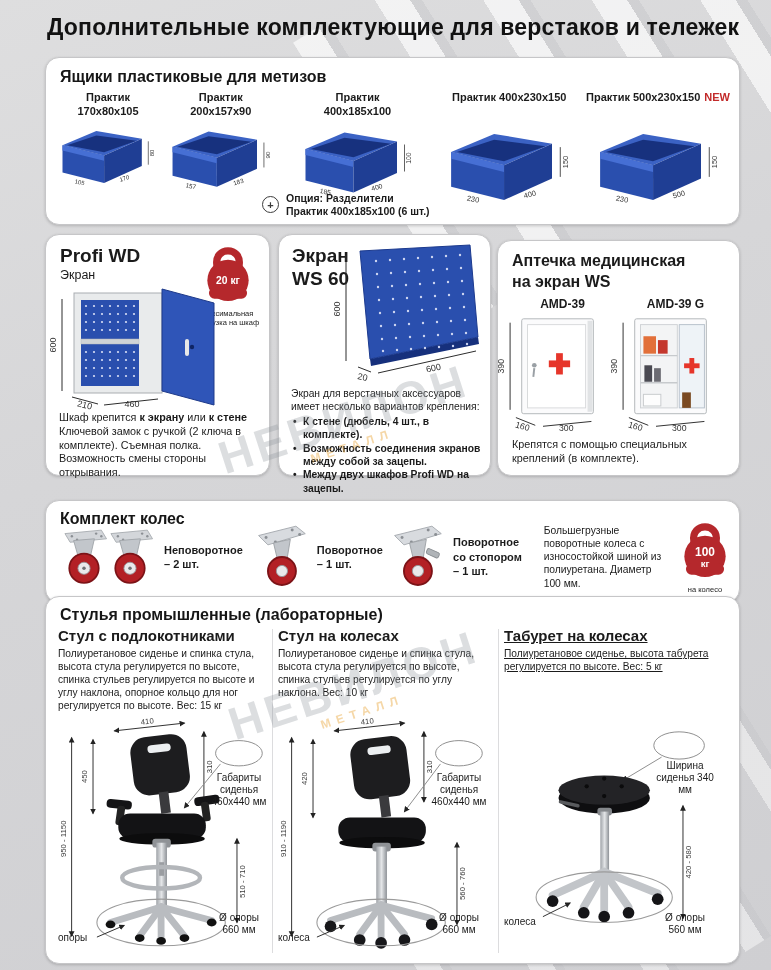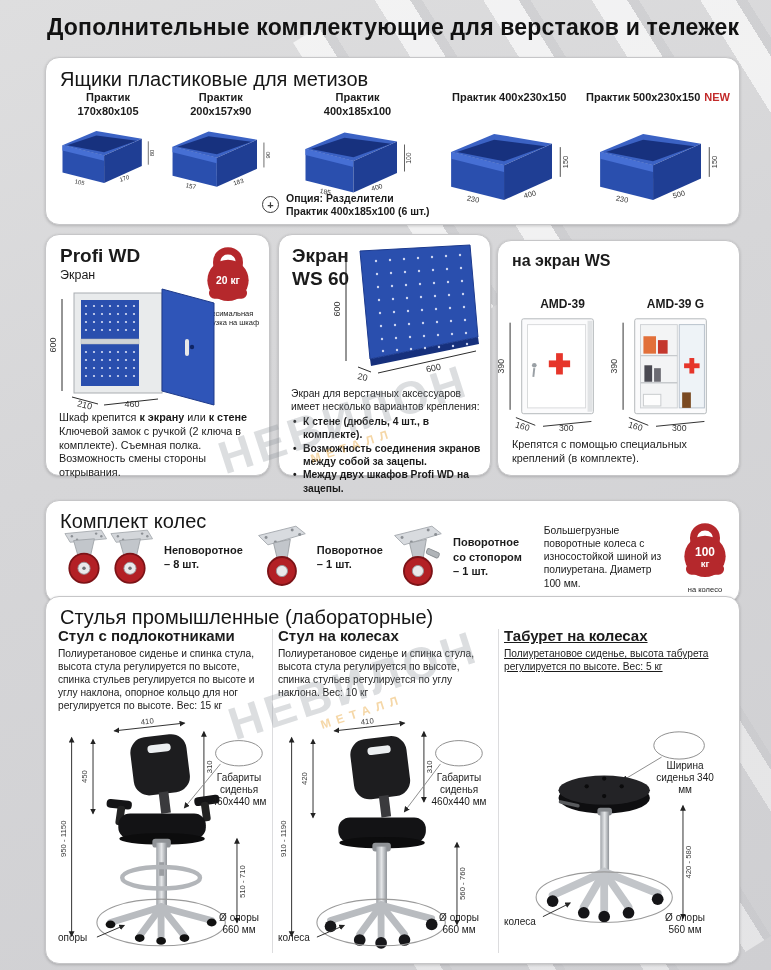--- a/index.html
+++ b/index.html
@@ -6,21 +6,21 @@
   body{font-family:"Liberation Sans",sans-serif;color:#1b1b1b;background:#b9b9bb;}
   .page{position:relative;width:771px;height:970px;overflow:hidden;margin:0 auto;
         background:linear-gradient(160deg,#dededf 0%,#d6d6d8 40%,#cfcfd2 100%);}
   .deco{position:absolute;pointer-events:none;}
   .deco-tr{right:-90px;top:-120px;width:520px;height:330px;transform:rotate(-32deg);
     background:repeating-linear-gradient(90deg,rgba(255,255,255,.65) 0 30px,rgba(185,186,190,.30) 30px 40px,rgba(255,255,255,0) 40px 92px);}
   .deco-br{right:-60px;bottom:-40px;width:420px;height:220px;transform:rotate(-32deg);
     background:repeating-linear-gradient(90deg,rgba(255,255,255,.45) 0 22px,rgba(185,186,190,.22) 22px 30px,rgba(255,255,255,0) 30px 96px);}
   .page-title{position:absolute;left:47px;top:14px;margin:0;font-size:23px;font-weight:bold;color:#121212;letter-spacing:.2px;}
   .panel{position:absolute;background:#fff;border:1px solid #c6c6c8;border-radius:14px;box-shadow:0 1px 3px rgba(0,0,0,.18);}
-  .panel h2{margin:0;font-size:20px;font-weight:normal;color:#161616;}
+  .panel h2{margin:0;font-size:16px;font-weight:bold;color:#161616;}
   
   .p-bins{left:45px;top:57px;width:693px;height:166px;}
   .p-bins h2{position:absolute;left:14px;top:10px;}
   .bins-row{position:absolute;left:10px;right:8px;top:33px;display:flex;justify-content:space-between;}
   .bin-item{display:flex;flex-direction:column;align-items:center;}
   .bin-title{font-size:11px;font-weight:bold;text-align:center;line-height:1.25;height:26px;}
   .new-badge{color:#c22a2a;margin-left:4px;}
   .bin-svg{display:block;margin-top:2px;}
   .option-row{position:absolute;left:216px;bottom:6px;display:flex;align-items:center;gap:7px;}
   .plus-circle{width:15px;height:15px;border:1.6px solid #3c3c3c;border-radius:50%;display:flex;align-items:center;justify-content:center;
@@ -373,20 +373,21 @@
       <ul>
         <li>К стене (дюбель, 4 шт., в комплекте).</li>
         <li>Возможность соединения экранов между собой за зацепы.</li>
         <li>Между двух шкафов Profi WD на зацепы.</li>
       </ul>
     </div>
   </section>
 
   <section class="panel p-aid">
     <div class="h3">
+      <div>Аптечка медицинская</div>
       <div>на экран WS</div>
     </div>
     <div class="aid-names">
       <div>AMD-39</div>
       <div>AMD-39 G</div>
     </div>
     <div class="aid-figs">
 
       <svg width="113" height="122" viewBox="0 0 116 126">
         <line class="dimline" x1="8" y1="10" x2="8" y2="100"></line>
@@ -452,21 +453,21 @@
             <circle cx="22" cy="17" r="1.4" fill="#8b8f94"></circle>
             <circle cx="50" cy="13" r="1.4" fill="#8b8f94"></circle>
           <polygon points="18,18 42,16 37,38 24,39" fill="#c2c6cb" stroke="#9da1a6"></polygon>
           <circle cx="30" cy="50" r="17" fill="#b32025" stroke="#7c1317" stroke-width="2"></circle>
           <circle cx="30" cy="50" r="7" fill="#e9e9eb" stroke="#97979b"></circle>
           <circle cx="30" cy="50" r="2" fill="#6e7074"></circle>
         </svg>
       </div>
       <div class="wlabel" style="width:88px;margin-left:8px;">
         <div>Неповоротное</div>
-        <div>– 8 шт.</div>
+        <div>– 2 шт.</div>
       </div>
 
       <svg width="56" height="74" viewBox="0 0 60 74" style="margin-left:10px;">
         <polygon points="6,14 46,4 56,12 16,24" fill="#d8dbdf" stroke="#a5a9ae"></polygon>
         <circle cx="14" cy="16" r="1.6" fill="#8b8f94"></circle>
           <circle cx="42" cy="8" r="1.6" fill="#8b8f94"></circle>
           <circle cx="24" cy="21" r="1.6" fill="#8b8f94"></circle>
           <circle cx="50" cy="13" r="1.6" fill="#8b8f94"></circle>
         <polygon points="22,22 40,18 36,42 27,43" fill="#c2c6cb" stroke="#9da1a6"></polygon>
         <circle cx="31" cy="52" r="15" fill="#b32025" stroke="#7c1317" stroke-width="2"></circle>

